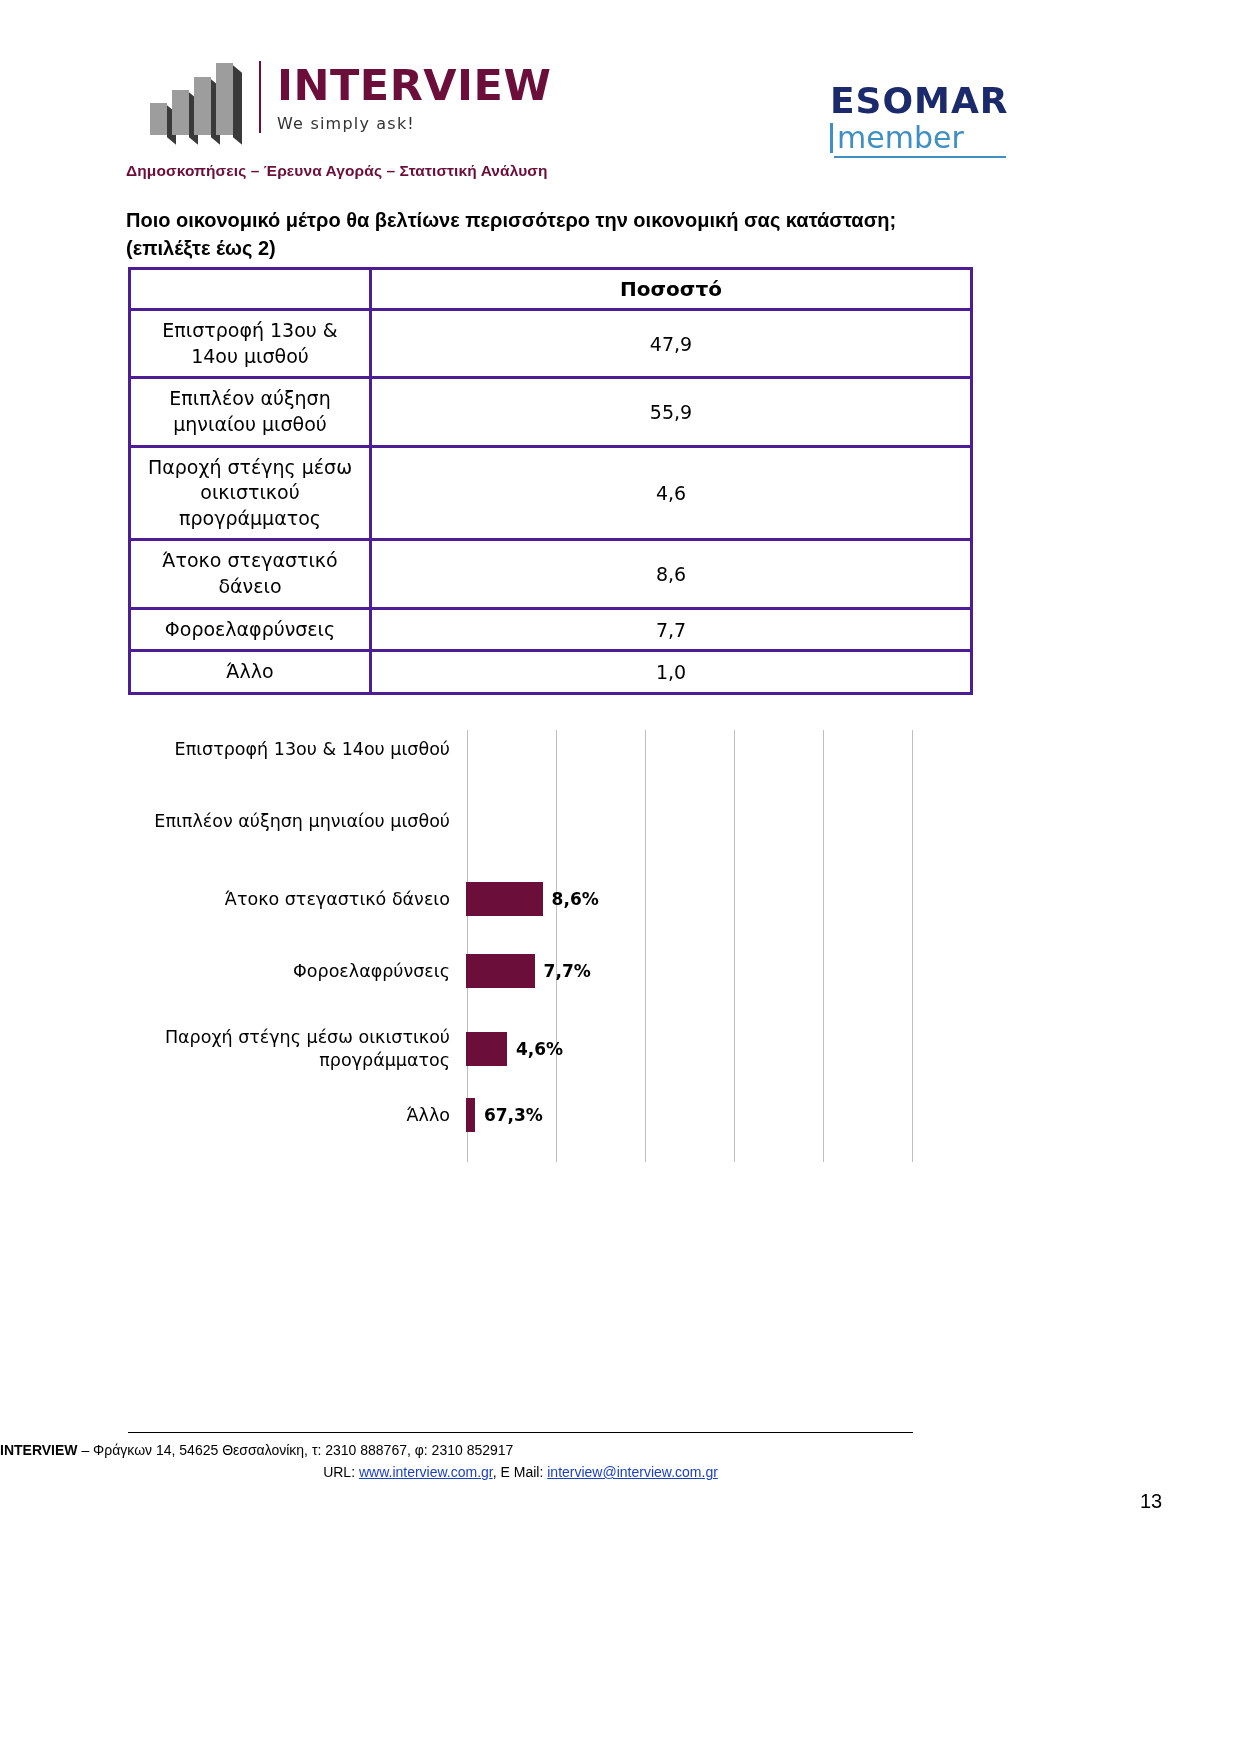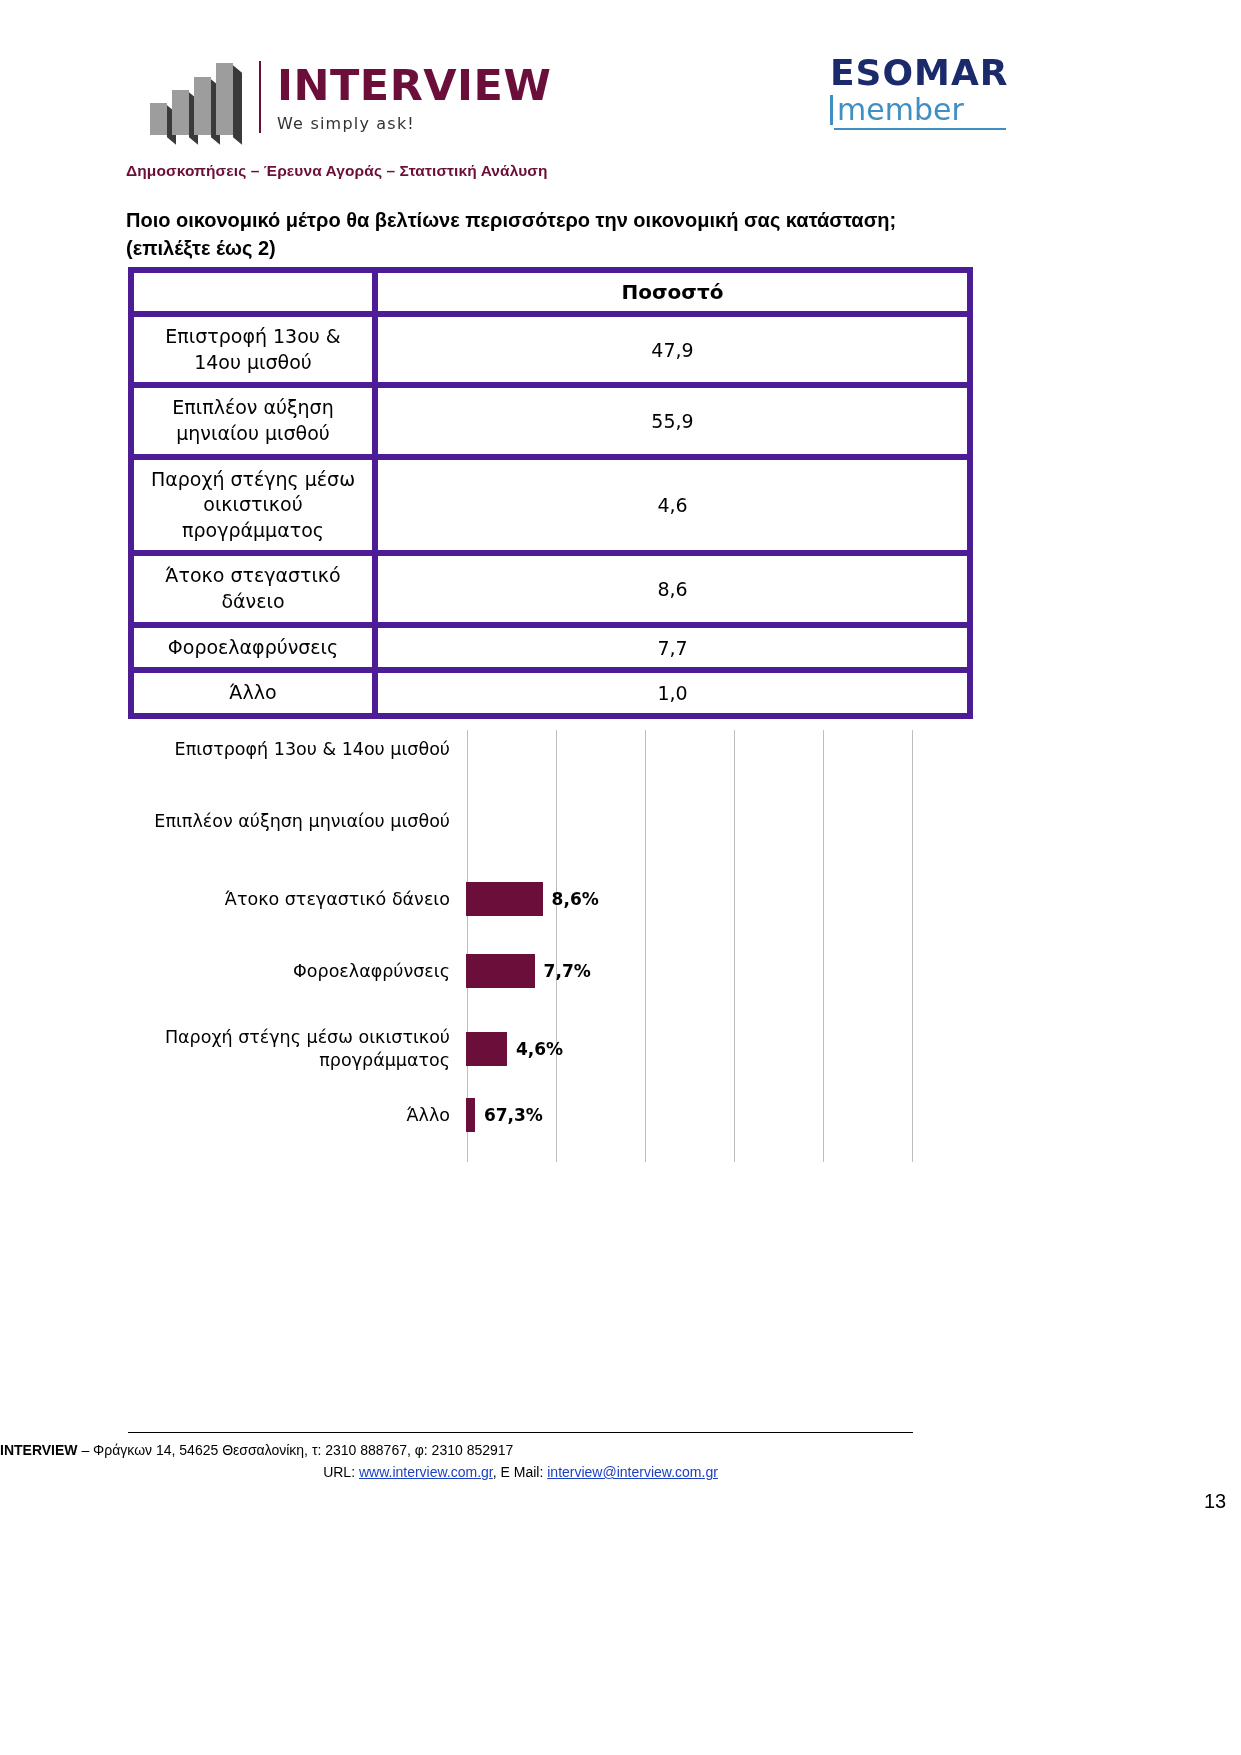--- a/index.html
+++ b/index.html
@@ -13,34 +13,34 @@
   .bar3d{position:absolute;bottom:0;}
   .bar3d .face{position:absolute;left:0;bottom:0;width:100%;background:#9d9d9d;}
   .bar3d .side{position:absolute;bottom:-6px;width:9px;background:#3a3a3a;transform:skewY(40deg);}
   .bar3d .top{position:absolute;width:100%;height:9px;background:#6b0f3a;}
   .logo-divider{width:2px;height:72px;background:#6b0f3a;margin:0 16px 2px 14px;}
   .logo-words{display:flex;flex-direction:column;justify-content:flex-end;padding-bottom:2px;}
   .logo-title{font-size:43px;font-weight:bold;color:#6b0f3a;letter-spacing:0.5px;line-height:1;font-family:"DejaVu Sans",sans-serif;}
   .logo-tag{font-size:16px;color:#333;letter-spacing:1.2px;margin-top:7px;font-family:"DejaVu Sans",sans-serif;}
 
   .logo-esomar{position:absolute;left:830px;top:55px;width:180px;}
-  .esomar-main{font-size:36px;font-weight:bold;color:#1b2a6b;letter-spacing:1px;line-height:1;font-family:"DejaVu Sans",sans-serif;}
+  .esomar-main{font-size:36px;font-weight:bold;color:#1b2a6b;letter-spacing:1px;line-height:1;font-family:"DejaVu Sans",sans-serif;margin-top:28px;}
   .esomar-sub{display:flex;align-items:center;margin-top:4px;}
   .esomar-pipe{width:3px;height:30px;background:#3f8fc4;margin-right:4px;}
   .esomar-member{font-size:30px;color:#3f8fc4;line-height:1;font-family:"DejaVu Sans",sans-serif;}
   .esomar-rule{width:172px;height:2px;background:#3f8fc4;margin-top:3px;margin-left:4px;}
 
   .tagline{position:absolute;left:126px;top:162px;font-size:15.5px;font-weight:bold;color:#6b0f3a;letter-spacing:0.1px;}
 
   
   .question{position:absolute;left:126px;top:206px;width:870px;font-size:20px;font-weight:bold;line-height:1.42;color:#000;}
 
   
   .tbl{position:absolute;left:128px;top:267px;width:845px;border-collapse:collapse;}
-  .tbl td,.tbl th{border:6px solid #4c1d95;text-align:center;vertical-align:middle;font-weight:normal;font-size:19px;font-family:"DejaVu Sans",sans-serif;}
+  .tbl td,.tbl th{border:3px solid #4c1d95;text-align:center;vertical-align:middle;font-weight:normal;font-size:19px;font-family:"DejaVu Sans",sans-serif;}
   .tbl .c-label{width:218px;padding:7px 10px;line-height:1.35;}
   .tbl .c-val{padding:7px 10px;}
   .tbl thead th{font-weight:bold;font-size:20px;padding:11px 10px;}
   .tbl thead th.blank{border-right:1px solid #808080;}
 
   
   .chart{position:absolute;left:140px;top:712px;width:830px;height:450px;}
   .plot{position:absolute;left:327px;top:18px;width:490px;height:432px;}
   .gridline{position:absolute;top:0;width:1px;height:432px;background:#bdbdbd;}
   .catrow{position:absolute;left:0;width:830px;display:flex;align-items:center;}
@@ -49,21 +49,21 @@
   .bar{height:34px;background:#6b0f3a;}
   .barval{font-size:17px;font-weight:bold;margin-left:9px;white-space:nowrap;font-family:"DejaVu Sans",sans-serif;}
 
   
   .footer{position:absolute;left:0;top:1432px;width:1241px;}
   .footer-rule{position:absolute;left:128px;top:0;width:785px;height:1px;background:#000;}
   .footer-l1{position:absolute;left:0;top:10px;width:1041px;font-size:14px;color:#000;}
   .footer-l1 b{font-weight:bold;}
   .footer-l2{position:absolute;left:0;top:32px;width:1041px;text-align:center;font-size:14px;color:#000;}
   .lnk{color:#1a3fc4;text-decoration:underline;margin-top:35px;}
-  .pageno{position:absolute;left:1204px;top:1490px;font-size:20px;color:#000;}
+  .pageno{position:absolute;left:1140px;top:1490px;font-size:20px;color:#000;}
 </style>
 </head>
 <body>
 
 <div class="page">
 
   <div class="header">
 
     <div class="logo-interview">
       <div class="logo-bars">

